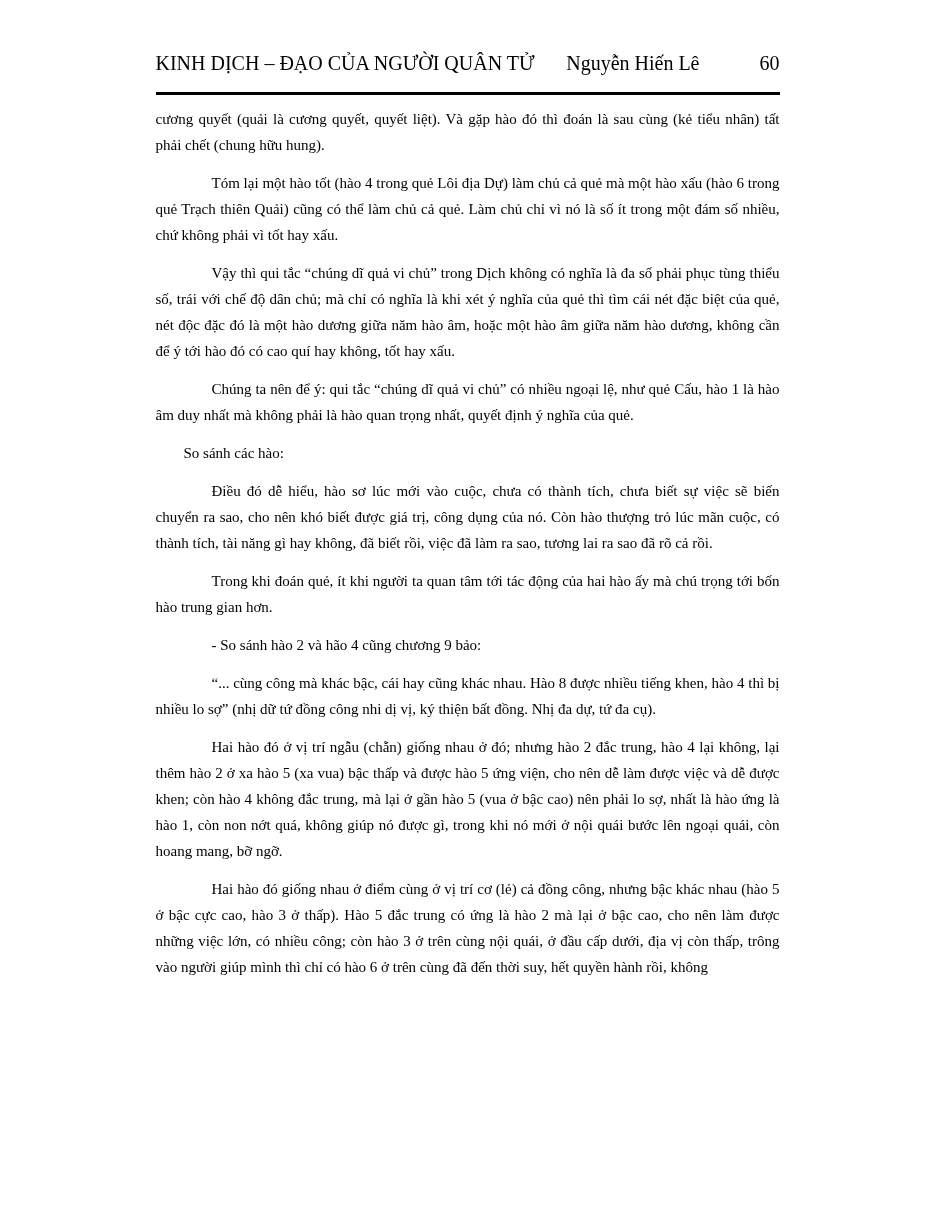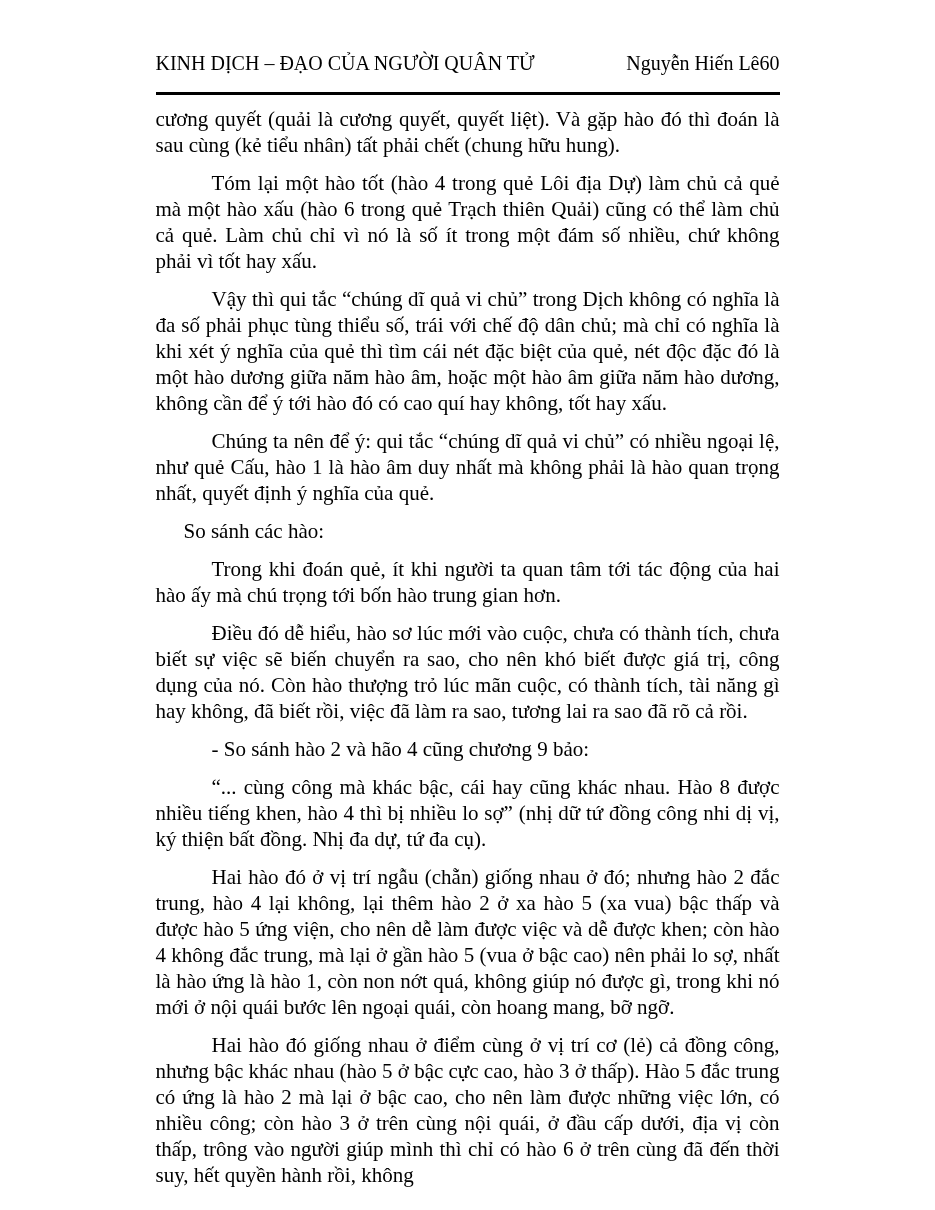--- a/index.html
+++ b/index.html
@@ -23,34 +23,35 @@
     display: flex;
     align-items: baseline;
     font-size: 20px;
     line-height: 26px;
     white-space: nowrap;
   }
   .header-title {
     flex: 1 1 auto;
   }
   .header-author {
+    margin-right: 60px;
   }
   .header-page-number {
     margin-left: auto;
   }
   .rule {
     height: 3px;
     background: #000000;
     margin-top: 16px;
   }
   main.page-body {
     padding-top: 4px;
   }
   main.page-body p {
-    font-size: 21px;
+    font-size: 15px;
     line-height: 26px;
     text-align: justify;
     margin: 12px 0;
     text-indent: 56px;
   }
   main.page-body p:first-child {
     margin-top: 7px;
   }
   main.page-body p.indent-none { text-indent: 0; }
   main.page-body p.indent-small { text-indent: 28px; }
@@ -64,20 +65,20 @@
     <span class="header-author">Nguyễn Hiến Lê</span>
     <span class="header-page-number">60</span>
   </header>
   <div class="rule"></div>
   <main class="page-body" id="body-container">
       <p class="indent-none">cương quyết (quải là cương quyết, quyết liệt). Và gặp hào đó thì đoán là sau cùng (kẻ tiểu nhân) tất phải chết (chung hữu hung).</p>
       <p class="indent-normal">Tóm lại một hào tốt (hào 4 trong quẻ Lôi địa Dự) làm chủ cả quẻ mà một hào xấu (hào 6 trong quẻ Trạch thiên Quải) cũng có thể làm chủ cả quẻ. Làm chủ chỉ vì nó là số ít trong một đám số nhiều, chứ không phải vì tốt hay xấu.</p>
       <p class="indent-normal">Vậy thì qui tắc “chúng dĩ quả vi chủ” trong Dịch không có nghĩa là đa số phải phục tùng thiểu số, trái với chế độ dân chủ; mà chỉ có nghĩa là khi xét ý nghĩa của quẻ thì tìm cái nét đặc biệt của quẻ, nét độc đặc đó là một hào dương giữa năm hào âm, hoặc một hào âm giữa năm hào dương, không cần để ý tới hào đó có cao quí hay không, tốt hay xấu.</p>
       <p class="indent-normal">Chúng ta nên để ý: qui tắc “chúng dĩ quả vi chủ” có nhiều ngoại lệ, như quẻ Cấu, hào 1 là hào âm duy nhất mà không phải là hào quan trọng nhất, quyết định ý nghĩa của quẻ.</p>
       <p class="indent-small">So sánh các hào:</p>
+      <p class="indent-normal">Điều đó dễ hiểu, hào sơ lúc mới vào cuộc, chưa có thành tích, chưa biết sự việc sẽ biến chuyển ra sao, cho nên khó biết được giá trị, công dụng của nó. Còn hào thượng trỏ lúc mãn cuộc, có thành tích, tài năng gì hay không, đã biết rồi, việc đã làm ra sao, tương lai ra sao đã rõ cả rồi.</p>
       <p class="indent-normal">Trong khi đoán quẻ, ít khi người ta quan tâm tới tác động của hai hào ấy mà chú trọng tới bốn hào trung gian hơn.</p>
-      <p class="indent-normal">Điều đó dễ hiểu, hào sơ lúc mới vào cuộc, chưa có thành tích, chưa biết sự việc sẽ biến chuyển ra sao, cho nên khó biết được giá trị, công dụng của nó. Còn hào thượng trỏ lúc mãn cuộc, có thành tích, tài năng gì hay không, đã biết rồi, việc đã làm ra sao, tương lai ra sao đã rõ cả rồi.</p>
       <p class="indent-normal">- So sánh hào 2 và hão 4 cũng chương 9 bảo:</p>
       <p class="indent-normal">“... cùng công mà khác bậc, cái hay cũng khác nhau. Hào 8 được nhiều tiếng khen, hào 4 thì bị nhiều lo sợ” (nhị dữ tứ đồng công nhi dị vị, ký thiện bất đồng. Nhị đa dự, tứ đa cụ).</p>
       <p class="indent-normal">Hai hào đó ở vị trí ngẫu (chẵn) giống nhau ở đó; nhưng hào 2 đắc trung, hào 4 lại không, lại thêm hào 2 ở xa hào 5 (xa vua) bậc thấp và được hào 5 ứng viện, cho nên dễ làm được việc và dễ được khen; còn hào 4 không đắc trung, mà lại ở gần hào 5 (vua ở bậc cao) nên phải lo sợ, nhất là hào ứng là hào 1, còn non nớt quá, không giúp nó được gì, trong khi nó mới ở nội quái bước lên ngoại quái, còn hoang mang, bỡ ngỡ.</p>
       <p class="indent-normal">Hai hào đó giống nhau ở điểm cùng ở vị trí cơ (lẻ) cả đồng công, nhưng bậc khác nhau (hào 5 ở bậc cực cao, hào 3 ở thấp). Hào 5 đắc trung có ứng là hào 2 mà lại ở bậc cao, cho nên làm được những việc lớn, có nhiều công; còn hào 3 ở trên cùng nội quái, ở đầu cấp dưới, địa vị còn thấp, trông vào người giúp mình thì chỉ có hào 6 ở trên cùng đã đến thời suy, hết quyền hành rồi, không</p>
     </main>
 </div>
 
 </body></html>

